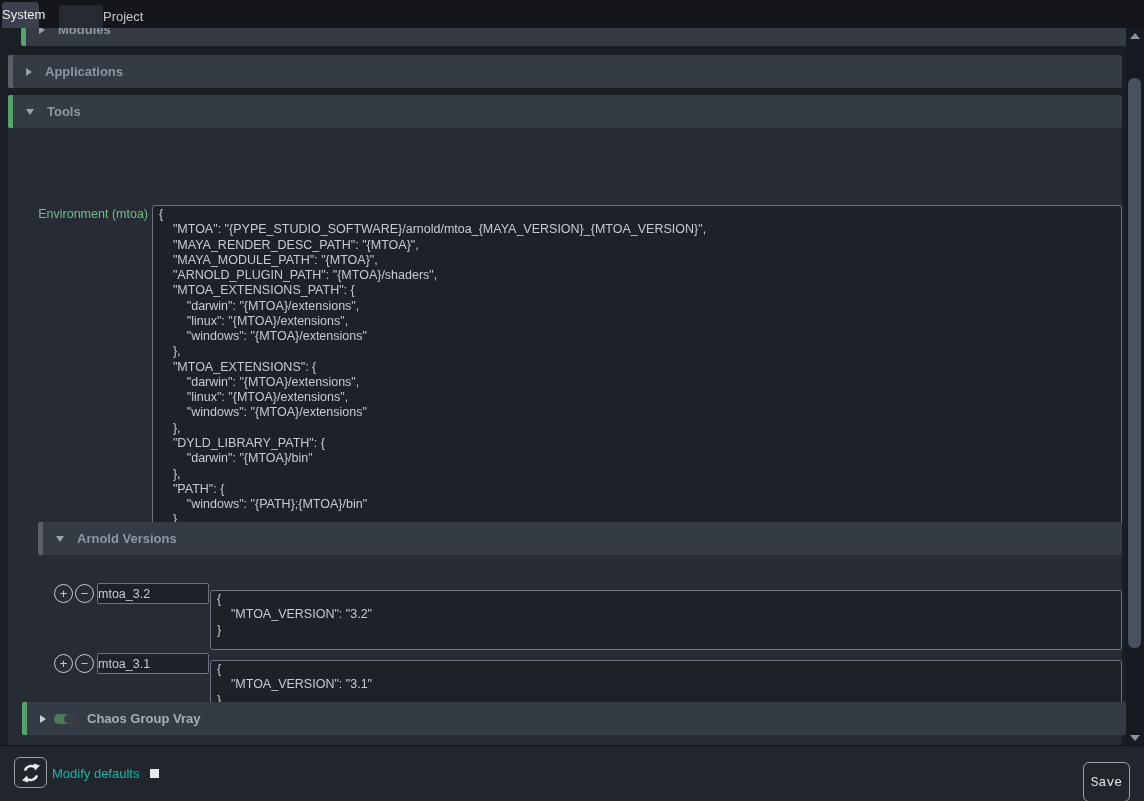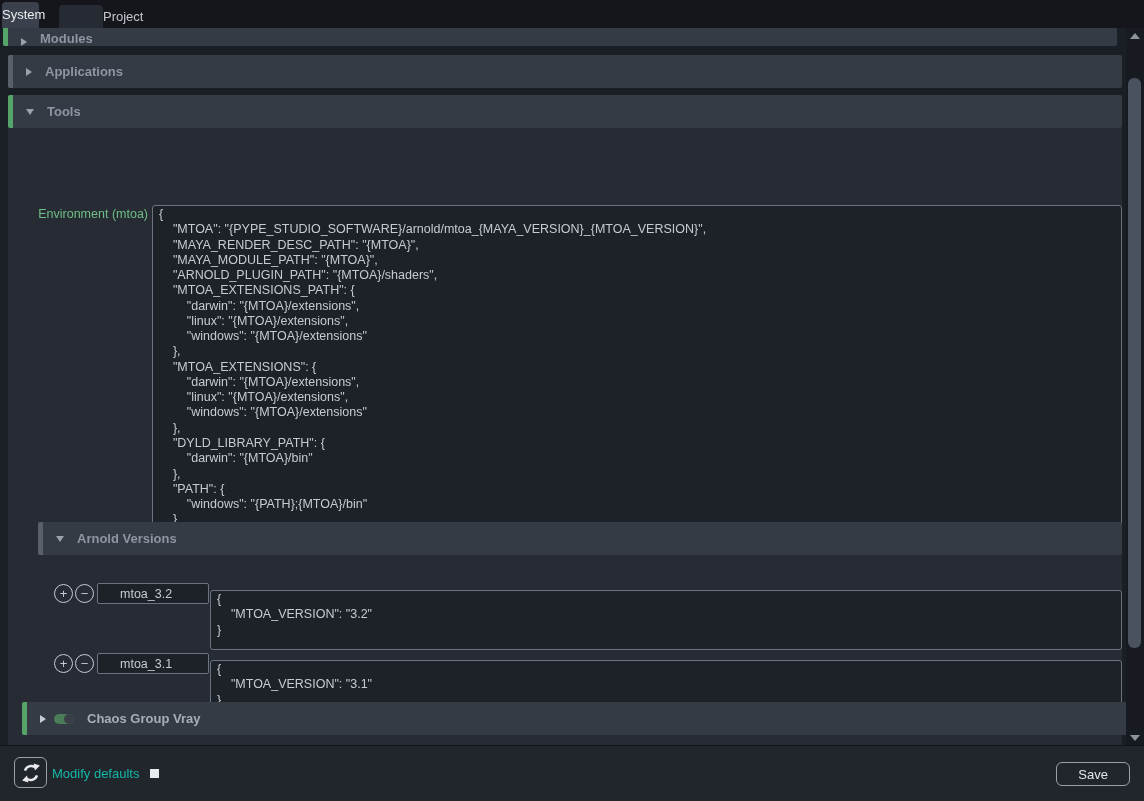--- a/index.html
+++ b/index.html
@@ -57,58 +57,58 @@
   .ver-ta2 { left:210px; top:632px; width:912px; height:60px; }
 
   .circle-btn {
     position:absolute; width:19px; height:19px; border-radius:50%;
     border:1px solid #c7ccd3; background:transparent; color:#c7ccd3;
     font-size:13px; line-height:16px; text-align:center; padding:0; cursor:pointer;
   }
   input.name-input {
     position:absolute; width:112px; height:21px; background:#1d2128;
     border:1px solid #6b7380; border-radius:2px; color:#c6cbd3;
-    font-family:inherit; font-size:12.5px; padding:0 22px; outline:none;
+    font-family:inherit; font-size:12.5px; padding:0 0; outline:none;
   }
 
   
   .vscroll { left:1126px; top:28px; width:18px; height:717px; background:#171a21; }
   .vs-btn { position:absolute; left:0; width:18px; height:15px; display:flex; align-items:center; justify-content:center; }
   .tri-up   { width:0; height:0; border-bottom:6px solid #8c939d; border-left:5px solid transparent; border-right:5px solid transparent; }
   .tri-down { width:0; height:0; border-top:6px solid #8c939d; border-left:5px solid transparent; border-right:5px solid transparent; }
   .vs-thumb { position:absolute; left:2px; top:50px; width:13px; height:570px; background:#4a5260; border-radius:6px; }
 
   
   .footer { left:0; top:745px; width:1144px; height:56px; background:#21252c; border-top:1px solid #101318; }
   .refresh-btn {
     position:absolute; left:14px; top:11px; width:33px; height:31px;
     border:1px solid #9aa1aa; border-radius:6px; background:transparent;
     display:flex; align-items:center; justify-content:center; cursor:pointer;
   }
   .footer-label { position:absolute; left:52px; top:0; height:55px; line-height:55px; font-size:13px; color:#14b8a6; }
   .mini-check { position:absolute; left:150px; top:23px; width:9px; height:9px; background:#e7eaee; }
   .save-btn {
-    position:absolute; right:14px; top:16px; height:24px; min-width:37px; padding:0 21px;
+    position:absolute; right:14px; top:16px; height:40px; min-width:37px; padding:0 7px;
     border:1px solid #9aa1aa; border-radius:6px; background:transparent;
-    color:#e2e5e9; font-family:Liberation Sans, sans-serif; font-size:13px; cursor:pointer;
+    color:#e2e5e9; font-family:Liberation Mono, monospace; font-size:13px; cursor:pointer;
   }
 </style>
 </head>
 <body>
 
 <div id="app">
 
   <div class="abs tabbar">
     <div class="tab active">System</div>
     <div class="tab inactive">Project</div>
   </div>
 
   <div class="abs scrollview">
 
-    <div class="sec-header pad-l10" style="left:3px; top:-15px; width:1114px;align-items:flex-end;">
+    <div class="sec-header pad-l10" style="left:21px; top:-15px; width:1114px;">
       <span class="bar green"></span>
       <span class="chev-right gap8"></span>
       <span class="sec-label gap13">Modules</span>
     </div>
 
     <div class="sec-header pad-l10" style="left:8px; top:27px; width:1114px;">
       <span class="bar gray"></span>
       <span class="chev-right gap8"></span>
       <span class="sec-label gap13">Applications</span>
     </div>

